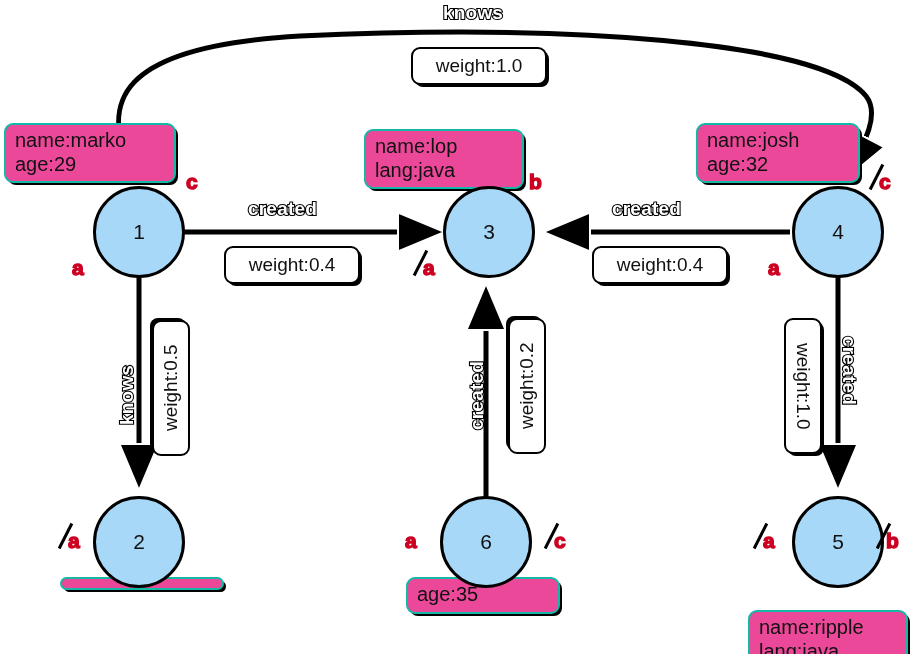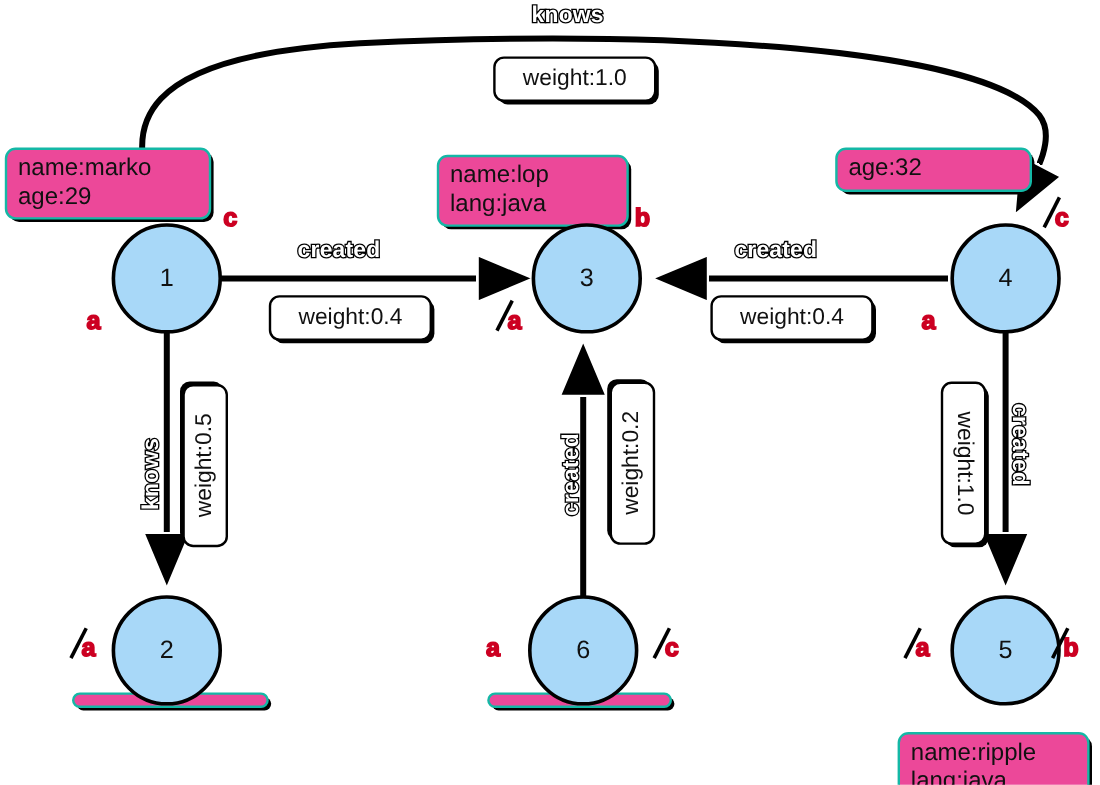--- a/index.html
+++ b/index.html
@@ -72,27 +72,29 @@
     <div>name:marko</div>
     <div>age:29</div>
   </div>
 
   <div class="propbox" style="left:364px;top:129px;width:160px;">
     <div>name:lop</div>
     <div>lang:java</div>
   </div>
 
   <div class="propbox" style="left:696px;top:123px;width:164px;">
+    <div>name:josh</div>
     <div>age:32</div>
   </div>
 
   <div class="propbox" style="left:60px;top:577px;width:164px;">
   </div>
 
   <div class="propbox" style="left:406px;top:577px;width:154px;">
+    <div>age:35</div>
   </div>
 
   <div class="propbox" style="left:748px;top:610px;width:160px;">
     <div>name:ripple</div>
     <div>lang:java</div>
   </div>
 
   <div class="node" style="left:93px;top:186px;width:92px;height:92px;">
     <span>1</span>
   </div>

